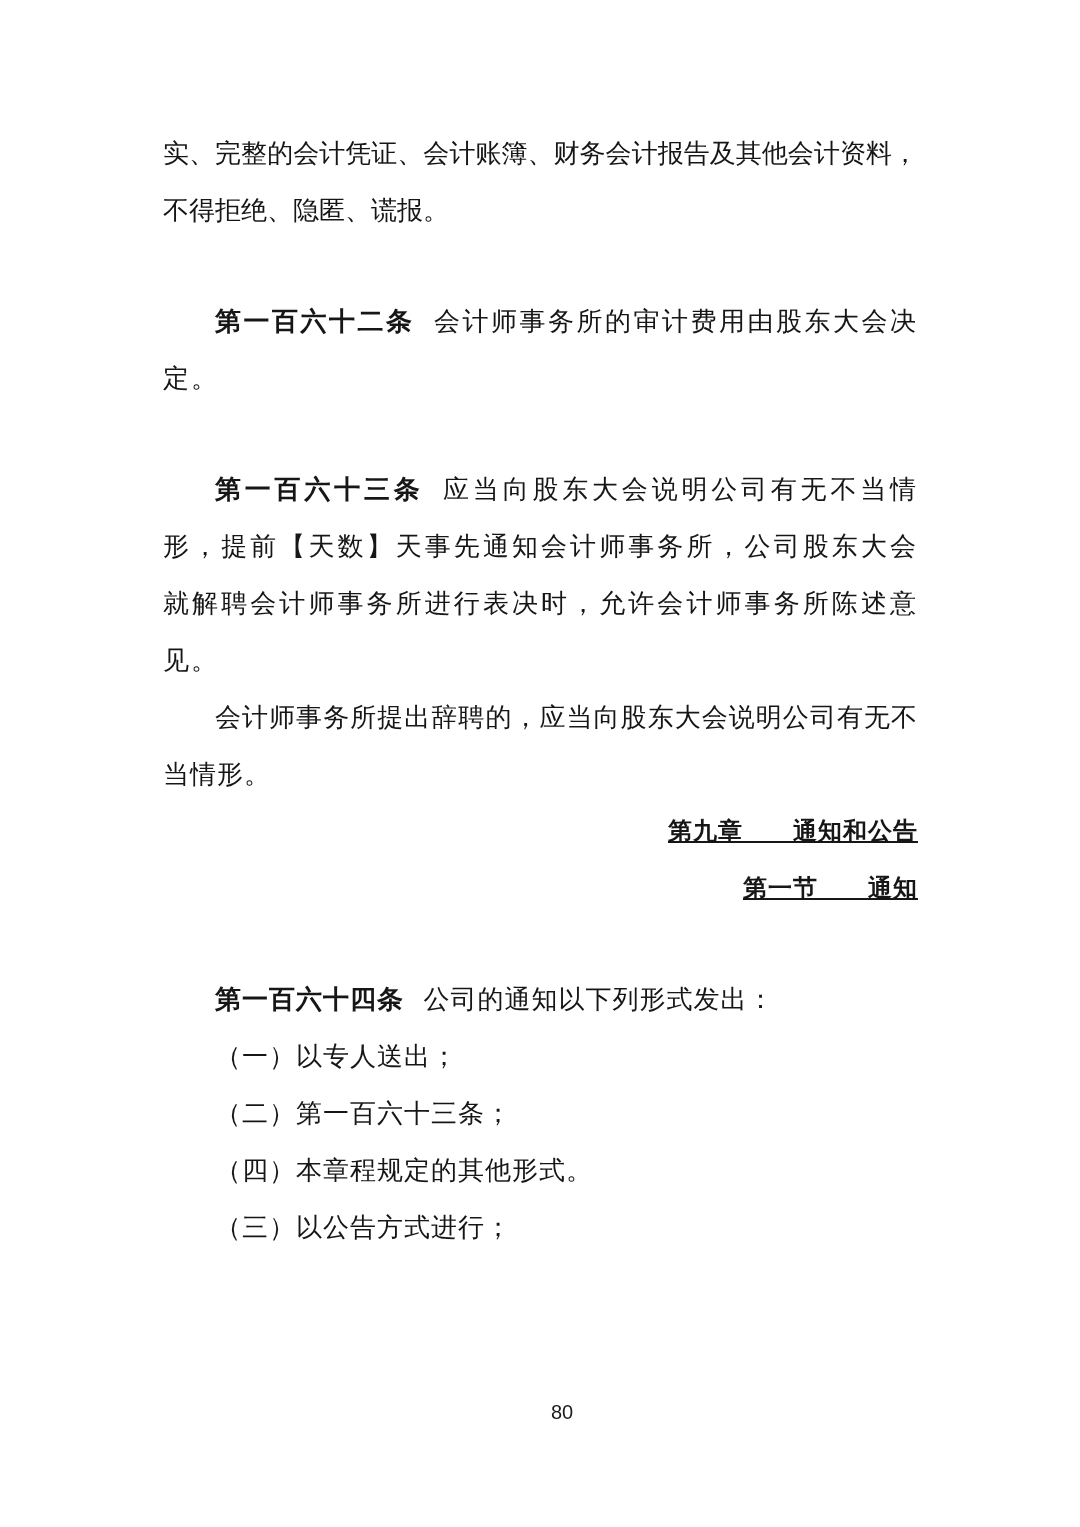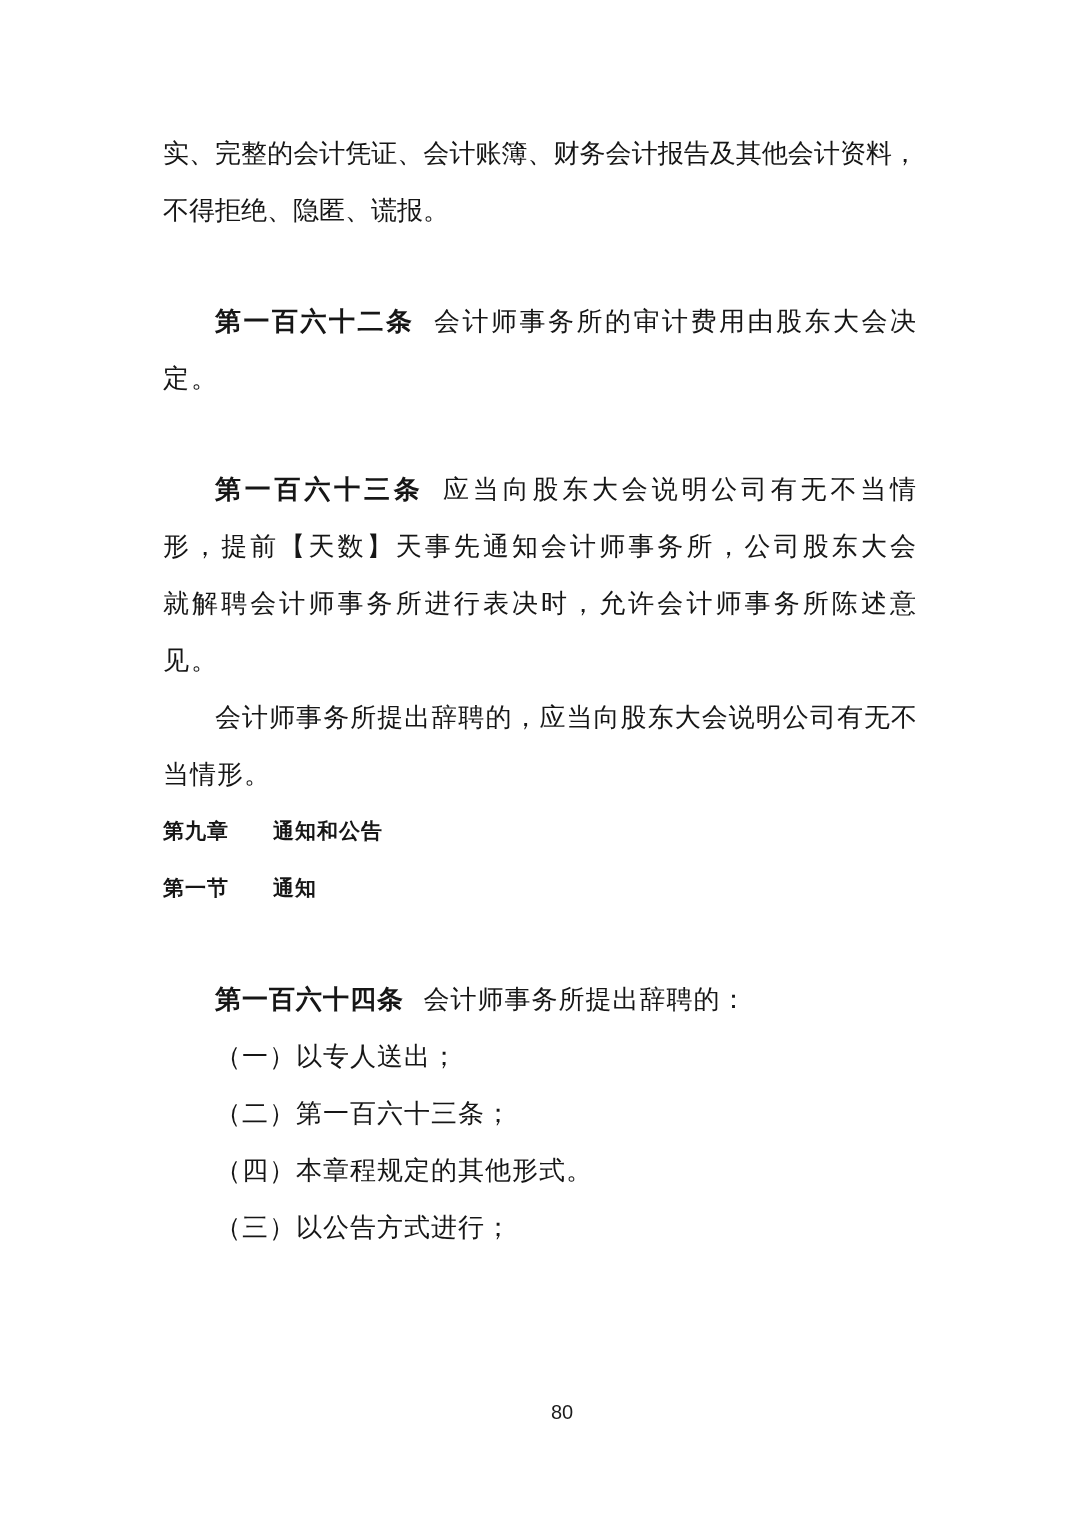--- a/index.html
+++ b/index.html
@@ -33,26 +33,27 @@
   .ls0 { letter-spacing: 0; }
   .ls2 { letter-spacing: 2px; }
   .indent { text-indent: 2em; }
   .gap { margin-top: 54px; }
   .num {
     font-weight: bold;
     margin-right: 0.75em;
   }
   .heading {
     margin: 0;
-    font-size: 21px;
+    font-size: 24px;
     line-height: 57px;
     font-weight: bold;
-    text-align: left;
+    text-align: right;
     text-indent: 0;
     letter-spacing: 1px;
+    text-decoration: underline;
   }
   .pageno {
     position: absolute;
     left: 0;
     right: 0;
     top: 1398px;
     text-align: center;
     font-family: "Liberation Sans", sans-serif;
     font-size: 20px;
     line-height: 28px;
@@ -70,21 +71,21 @@
     <p class="para ls2 indent gap"><span class="num">第一百六十二条</span><span>会计师事务所的审计费用由股东大会决定。</span></p>
 
     <p class="para ls2 indent gap"><span class="num">第一百六十三条</span><span>应当向股东大会说明公司有无不当情形，提前【天数】天事先通知会计师事务所，公司股东大会就解聘会计师事务所进行表决时，允许会计师事务所陈述意见。</span></p>
 
     <p class="para indent">会计师事务所提出辞聘的，应当向股东大会说明公司有无不当情形。</p>
 
     <p class="heading gap">第九章　　通知和公告</p>
 
     <p class="heading gap">第一节　　通知</p>
 
-    <p class="para indent gap"><span class="num">第一百六十四条</span><span>会计师事务所提出辞聘的：</span></p>
+    <p class="para indent gap"><span class="num">第一百六十四条</span><span>公司的通知以下列形式发出：</span></p>
 
     <p class="para indent">（一）以专人送出；</p>
 
     <p class="para indent">（二）第一百六十三条；</p>
 
     <p class="para indent">（四）本章程规定的其他形式。</p>
 
     <p class="para indent">（三）以公告方式进行；</p>
 
   </div>

